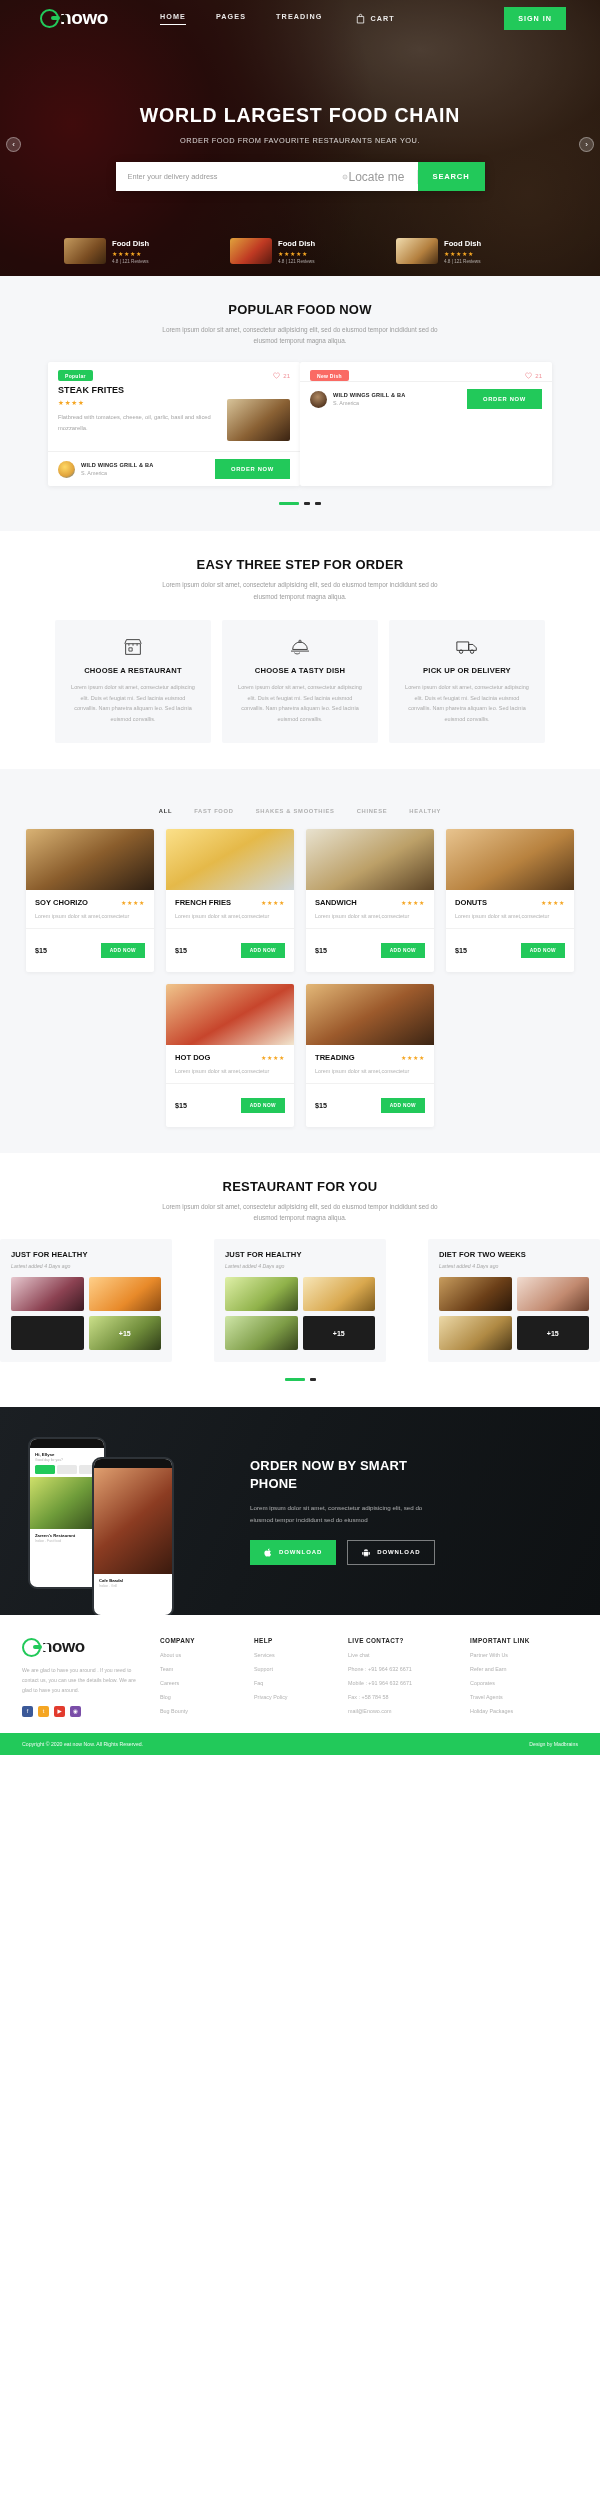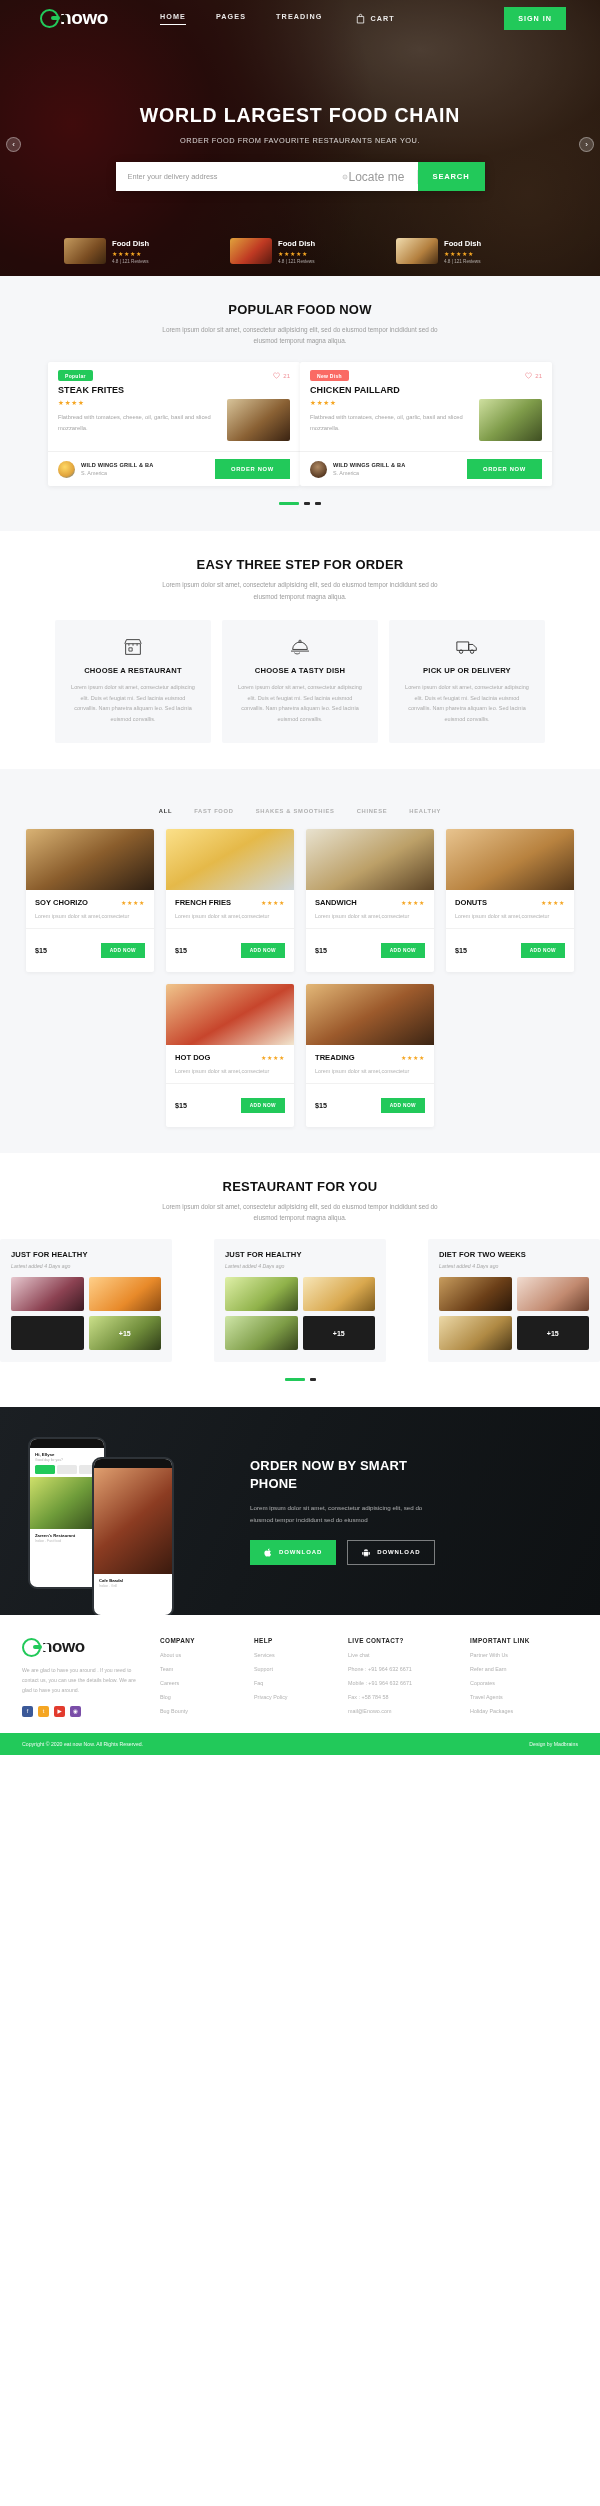--- a/index.html
+++ b/index.html
@@ -442,28 +442,20 @@
 
       <div class="pop-card">
         <div class="pop-top">
           <span class="tag new">New Dish</span>
           <span class="fav">
             <svg width="7" height="7" viewBox="0 0 14 13">
               <path d="M7 12S1 8.2 1 4.6A3.3 3.3 0 017 2.7a3.3 3.3 0 016 1.9C13 8.2 7 12 7 12z" fill="none" stroke="#f08f96" stroke-width="1.2"></path>
             </svg>
             <span>21</span>
           </span>
-        </div>
-        <div class="pop-body">
-          <div class="pop-info">
-            <div class="pop-name">CHICKEN PAILLARD</div>
-            <div class="stars">★★★★</div>
-            <div class="pop-text">Flatbread with tomatoes, cheese, oil, garlic, basil and sliced mozzarella.</div>
-          </div>
-          <div class="pop-img chicken"></div>
         </div>
         <div class="pop-foot">
           <div class="avatar a2"></div>
           <div>
             <div class="rest-name">WILD WINGS GRILL &amp; BA</div>
             <div class="rest-loc">S. America</div>
           </div>
           <button class="btn-order">ORDER NOW</button>
         </div>
       </div>

